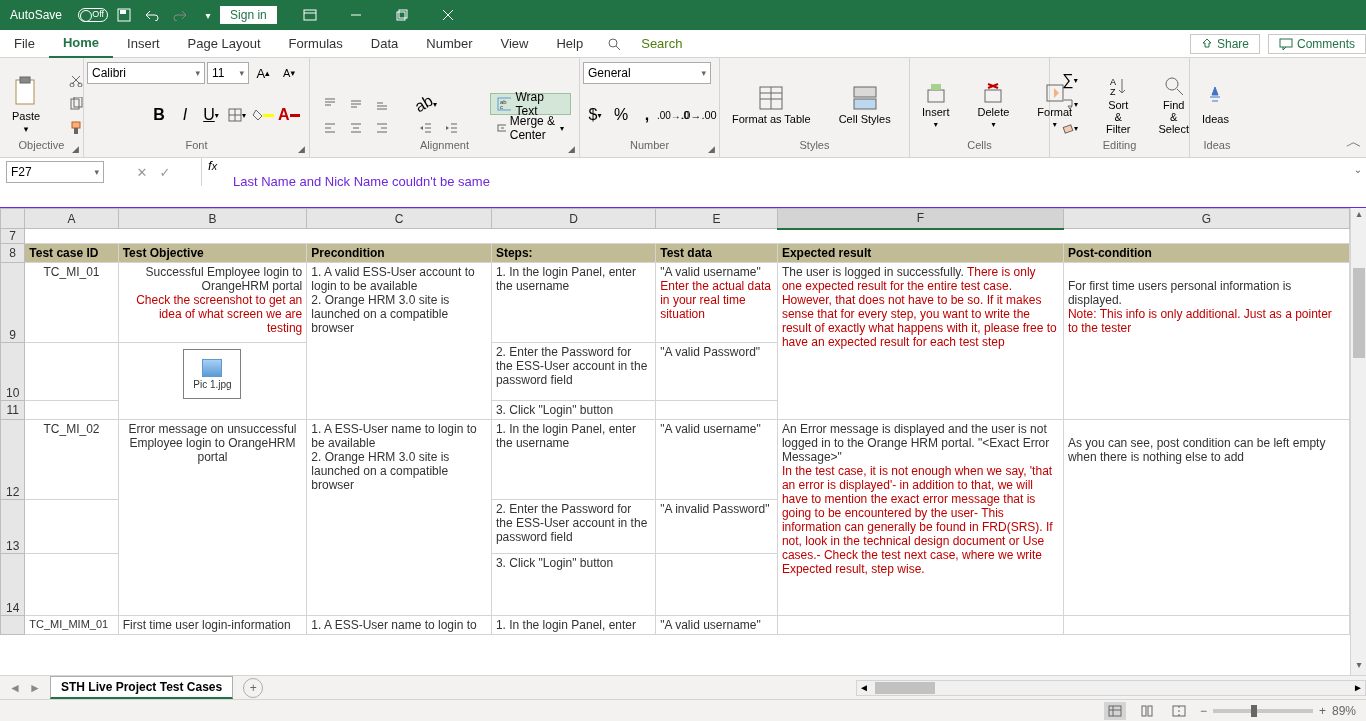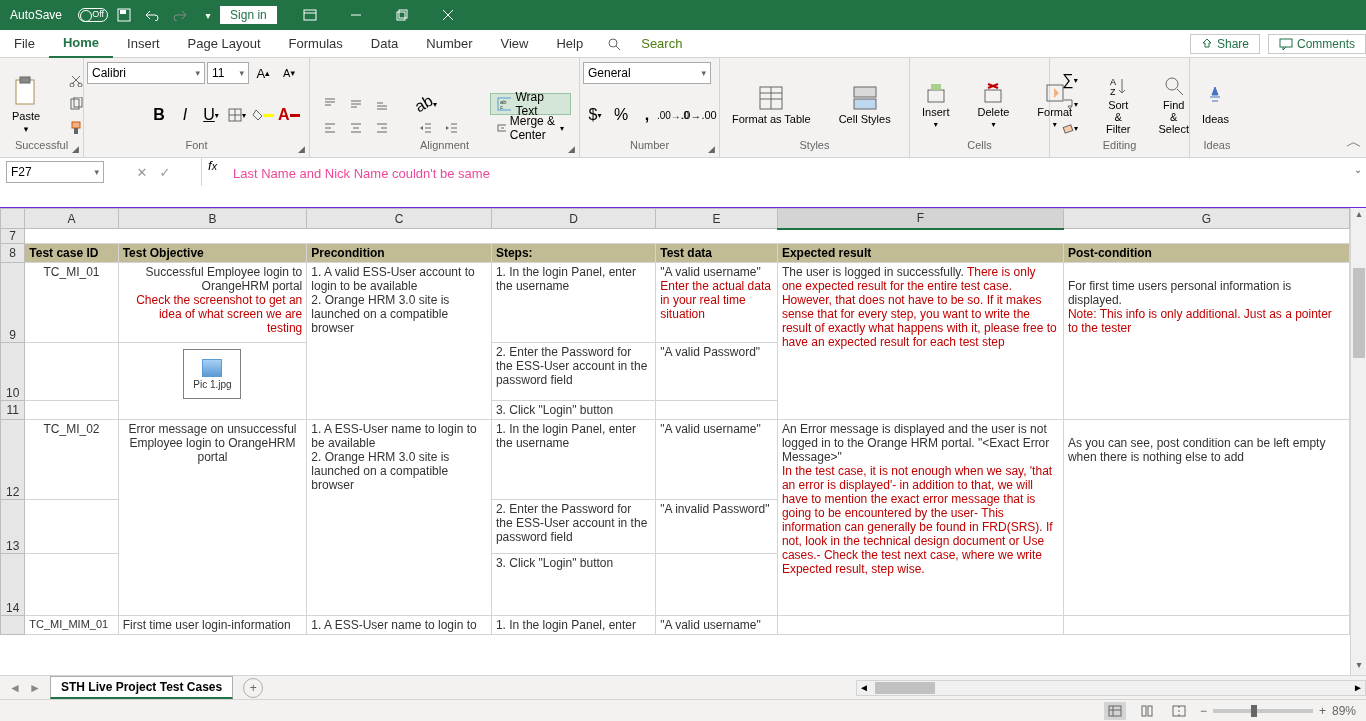--- a/index.html
+++ b/index.html
@@ -42,21 +42,21 @@
 .wide-btn { height:22px; border:1px solid transparent; display:flex; align-items:center; gap:4px; padding:0 6px; font-size:12px; cursor:pointer; }
 .wide-btn.active { background:#d4e6d7; border:1px solid #9bc29f; }
 
 
 .fbar { height:50px; border-bottom:1px solid #6d28d9; display:flex; align-items:flex-start; }
 .namebox { width:98px; height:22px; border:1px solid #ababab; margin:3px 0 0 6px; display:flex; align-items:center; padding:0 4px; font-size:12px; background:#fff; }
 .namebox .arrow{ margin-left:auto; font-size:9px; color:#666;}
 .fxbtns { width:96px; display:flex; align-items:center; justify-content:center; gap:12px; height:28px; border-right:1px solid #d4d4d4; margin-left:2px; color:#999; }
 .fxbtns span{ font-size:13px; }
 .fx { padding:0 6px; font-style:italic; font-size:13px; display:flex; align-items:center; }
-.formula-input { flex:1; padding:8px 10px; font-size:13px; color:#ec4899; }
+.formula-input { flex:1; padding:16px 10px; font-size:13px; color:#6d28d9; }
 .fbar .expand { width:16px; display:flex; align-items:flex-start; justify-content:center; color:#666; font-size:10px; padding-top:6px; }
 
 
 .gridwrap { position:absolute; top:208px; left:0; right:0; bottom:46px; display:flex; }
 .grid { flex:1; overflow:hidden; position:relative; }
 table.sheet { border-collapse:collapse; table-layout:fixed; width:1350px; }
 .colhdr th { background:#e6e6e6; border:1px solid #bdbdbd; font-weight:400; font-size:12px; color:#333; height:20px; }
 .selall { width:24px; background:#e6e6e6; border:1px solid #bdbdbd; }
 .rowhdr { background:#e6e6e6; border:1px solid #bdbdbd; text-align:center; font-size:12px; color:#333; width:24px; }
 td.cell { border:1px solid #d4d4d4; font-size:12px; padding:2px 4px; vertical-align:top; color:#333; }
@@ -205,21 +205,21 @@
             </svg>
           </div>
         <div class="small">
             <svg width="14" height="14">
               <rect x="3" y="1" width="8" height="6" fill="#f4b183" stroke="#c55a11"></rect>
               <rect x="5" y="7" width="4" height="6" fill="#666"></rect>
             </svg>
           </div>
       </div>
     </div>
-    <div class="label">Successful</div>
+    <div class="label">Objective</div>
     <div class="dlaunch">◢</div>
   </div>
 
   <div class="group" style="width:226px">
     <div class="body rbn-col" style="width:100%">
       <div class="rbn-row">
         <div class="combo" style="width:118px">
             <span>Calibri</span>
             <span class="arrow">▾</span>
           </div>

